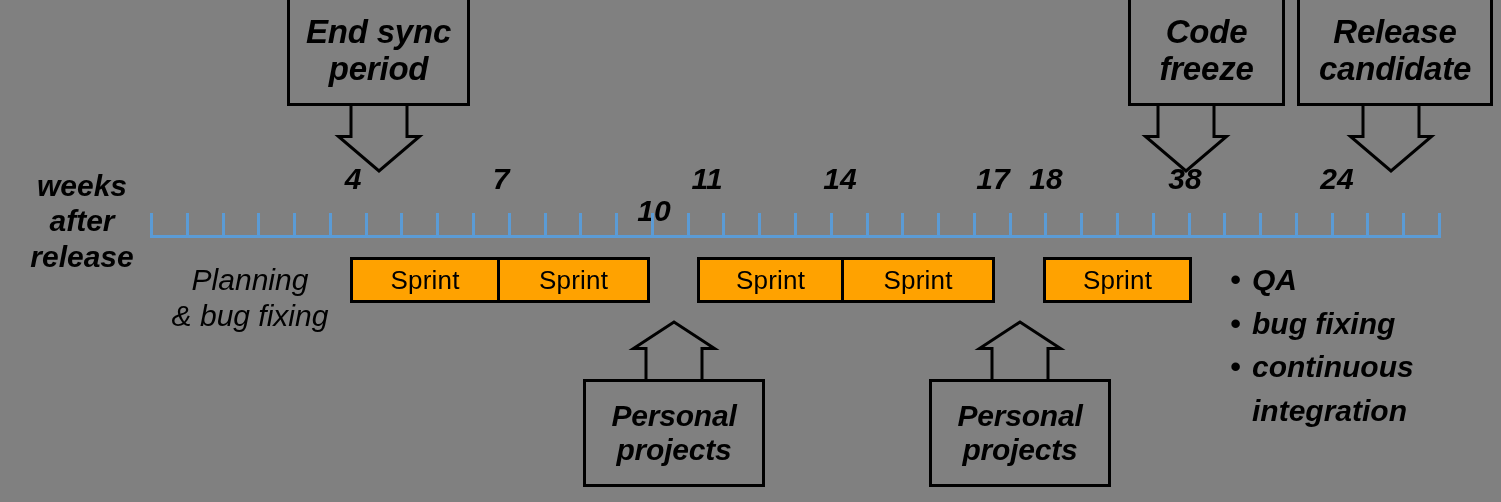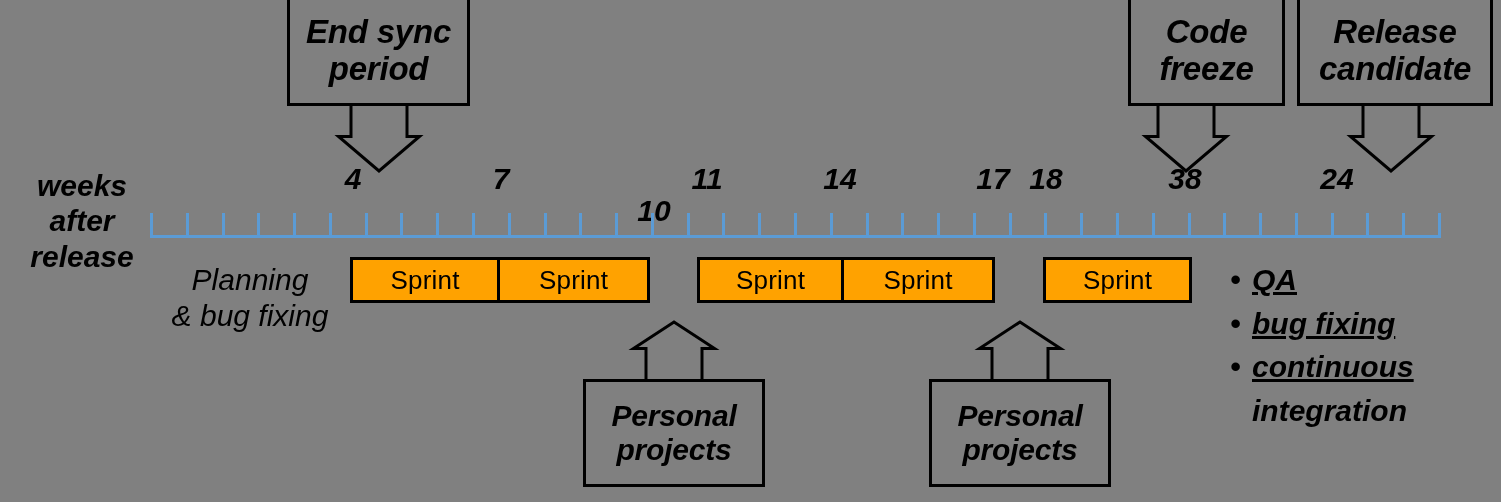--- a/index.html
+++ b/index.html
@@ -128,21 +128,21 @@
   #bullet-list .bullet-row {
     display: flex;
     align-items: flex-start;
   }
   #bullet-list .dot {
     width: 22px;
     flex: 0 0 22px;
     font-size: 30px;
     line-height: 1.45;
   }
-  #bullet-list .bullet-text { display: block; text-decoration: underline; }
+  #bullet-list .bullet-text { display: block; }
   #bullet-list .cont-line { display: block; padding-left: 22px; }
 </style>
 </head>
 <body>
 
 <div id="stage">
 
   <div class="callout-box callout-top" style="left:287px; top:-4px; width:183px; height:110px;">
     <span class="txt"><span>End sync</span><br><span>period</span></span>
   </div>

